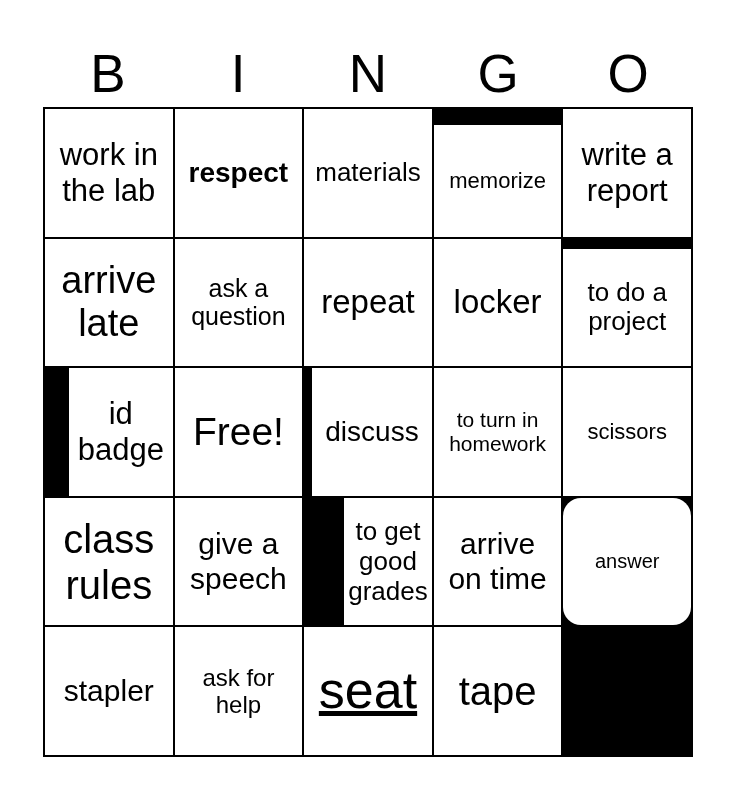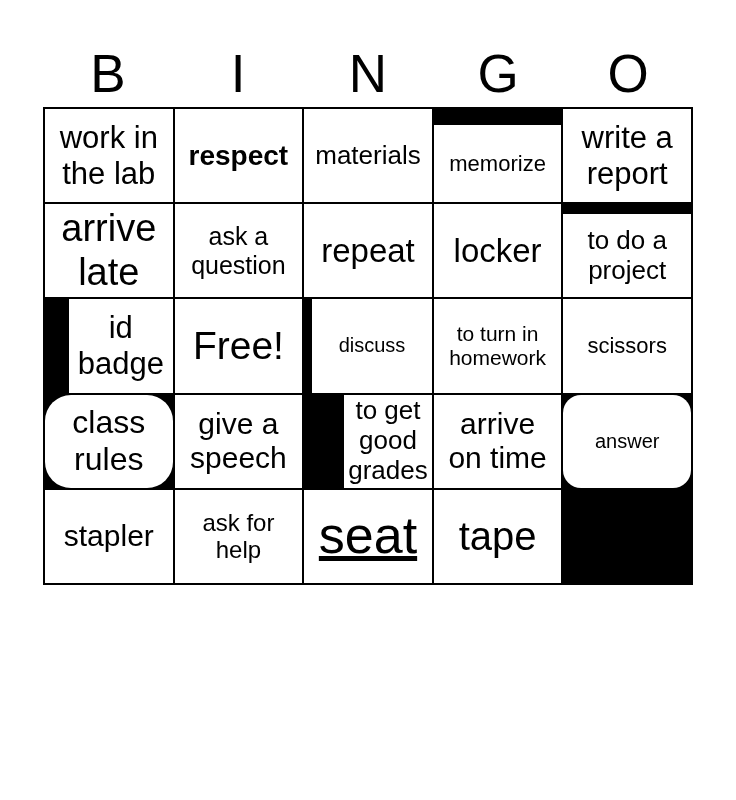--- a/index.html
+++ b/index.html
@@ -30,21 +30,21 @@
     justify-content: center;
     font-size: 53px;
     line-height: 1;
     padding-bottom: 6px;
   }
   .bingo-grid {
     position: absolute;
     left: 43px;
     top: 107px;
     width: 650px;
-    height: 478px;
+    height: 650px;
     box-sizing: border-box;
     display: grid;
     grid-template-columns: repeat(5, 1fr);
     grid-template-rows: repeat(5, 1fr);
     background: #000000;
     padding: 2px;
     gap: 2px;
   }
   .cell {
     background: #ffffff;
@@ -84,26 +84,26 @@
     <div class="cell" style="font-size: 25px;">ask a
 question</div>
     <div class="cell" style="font-size: 33px;">repeat</div>
     <div class="cell" style="font-size: 33px;">locker</div>
 
     <div class="cell" style="font-size: 26px; margin-top: 10px;">to do a
 project</div>
     <div class="cell" style="font-size: 31px; margin-left: 24px;">id
 badge</div>
     <div class="cell" style="font-size: 39px;">Free!</div>
-    <div class="cell" style="font-size: 20px; margin-left: 8px;">discuss</div>
+    <div class="cell" style="font-size: 28px; margin-left: 8px;">discuss</div>
     <div class="cell" style="font-size: 21px;">to turn in
 homework</div>
 
     <div class="cell" style="font-size: 22px;">scissors</div>
-    <div class="cell" style="font-size: 32px; border-radius: 26px;">class
+    <div class="cell" style="font-size: 40px;">class
 rules</div>
     <div class="cell" style="font-size: 30px;">give a
 speech</div>
     <div class="cell" style="font-size: 26px; margin-left: 40px;">to get
 good
 grades</div>
     <div class="cell" style="font-size: 30px;">arrive
 on time</div>
 
     <div class="cell" style="font-size: 20px; border-radius: 18px;">answer</div>

